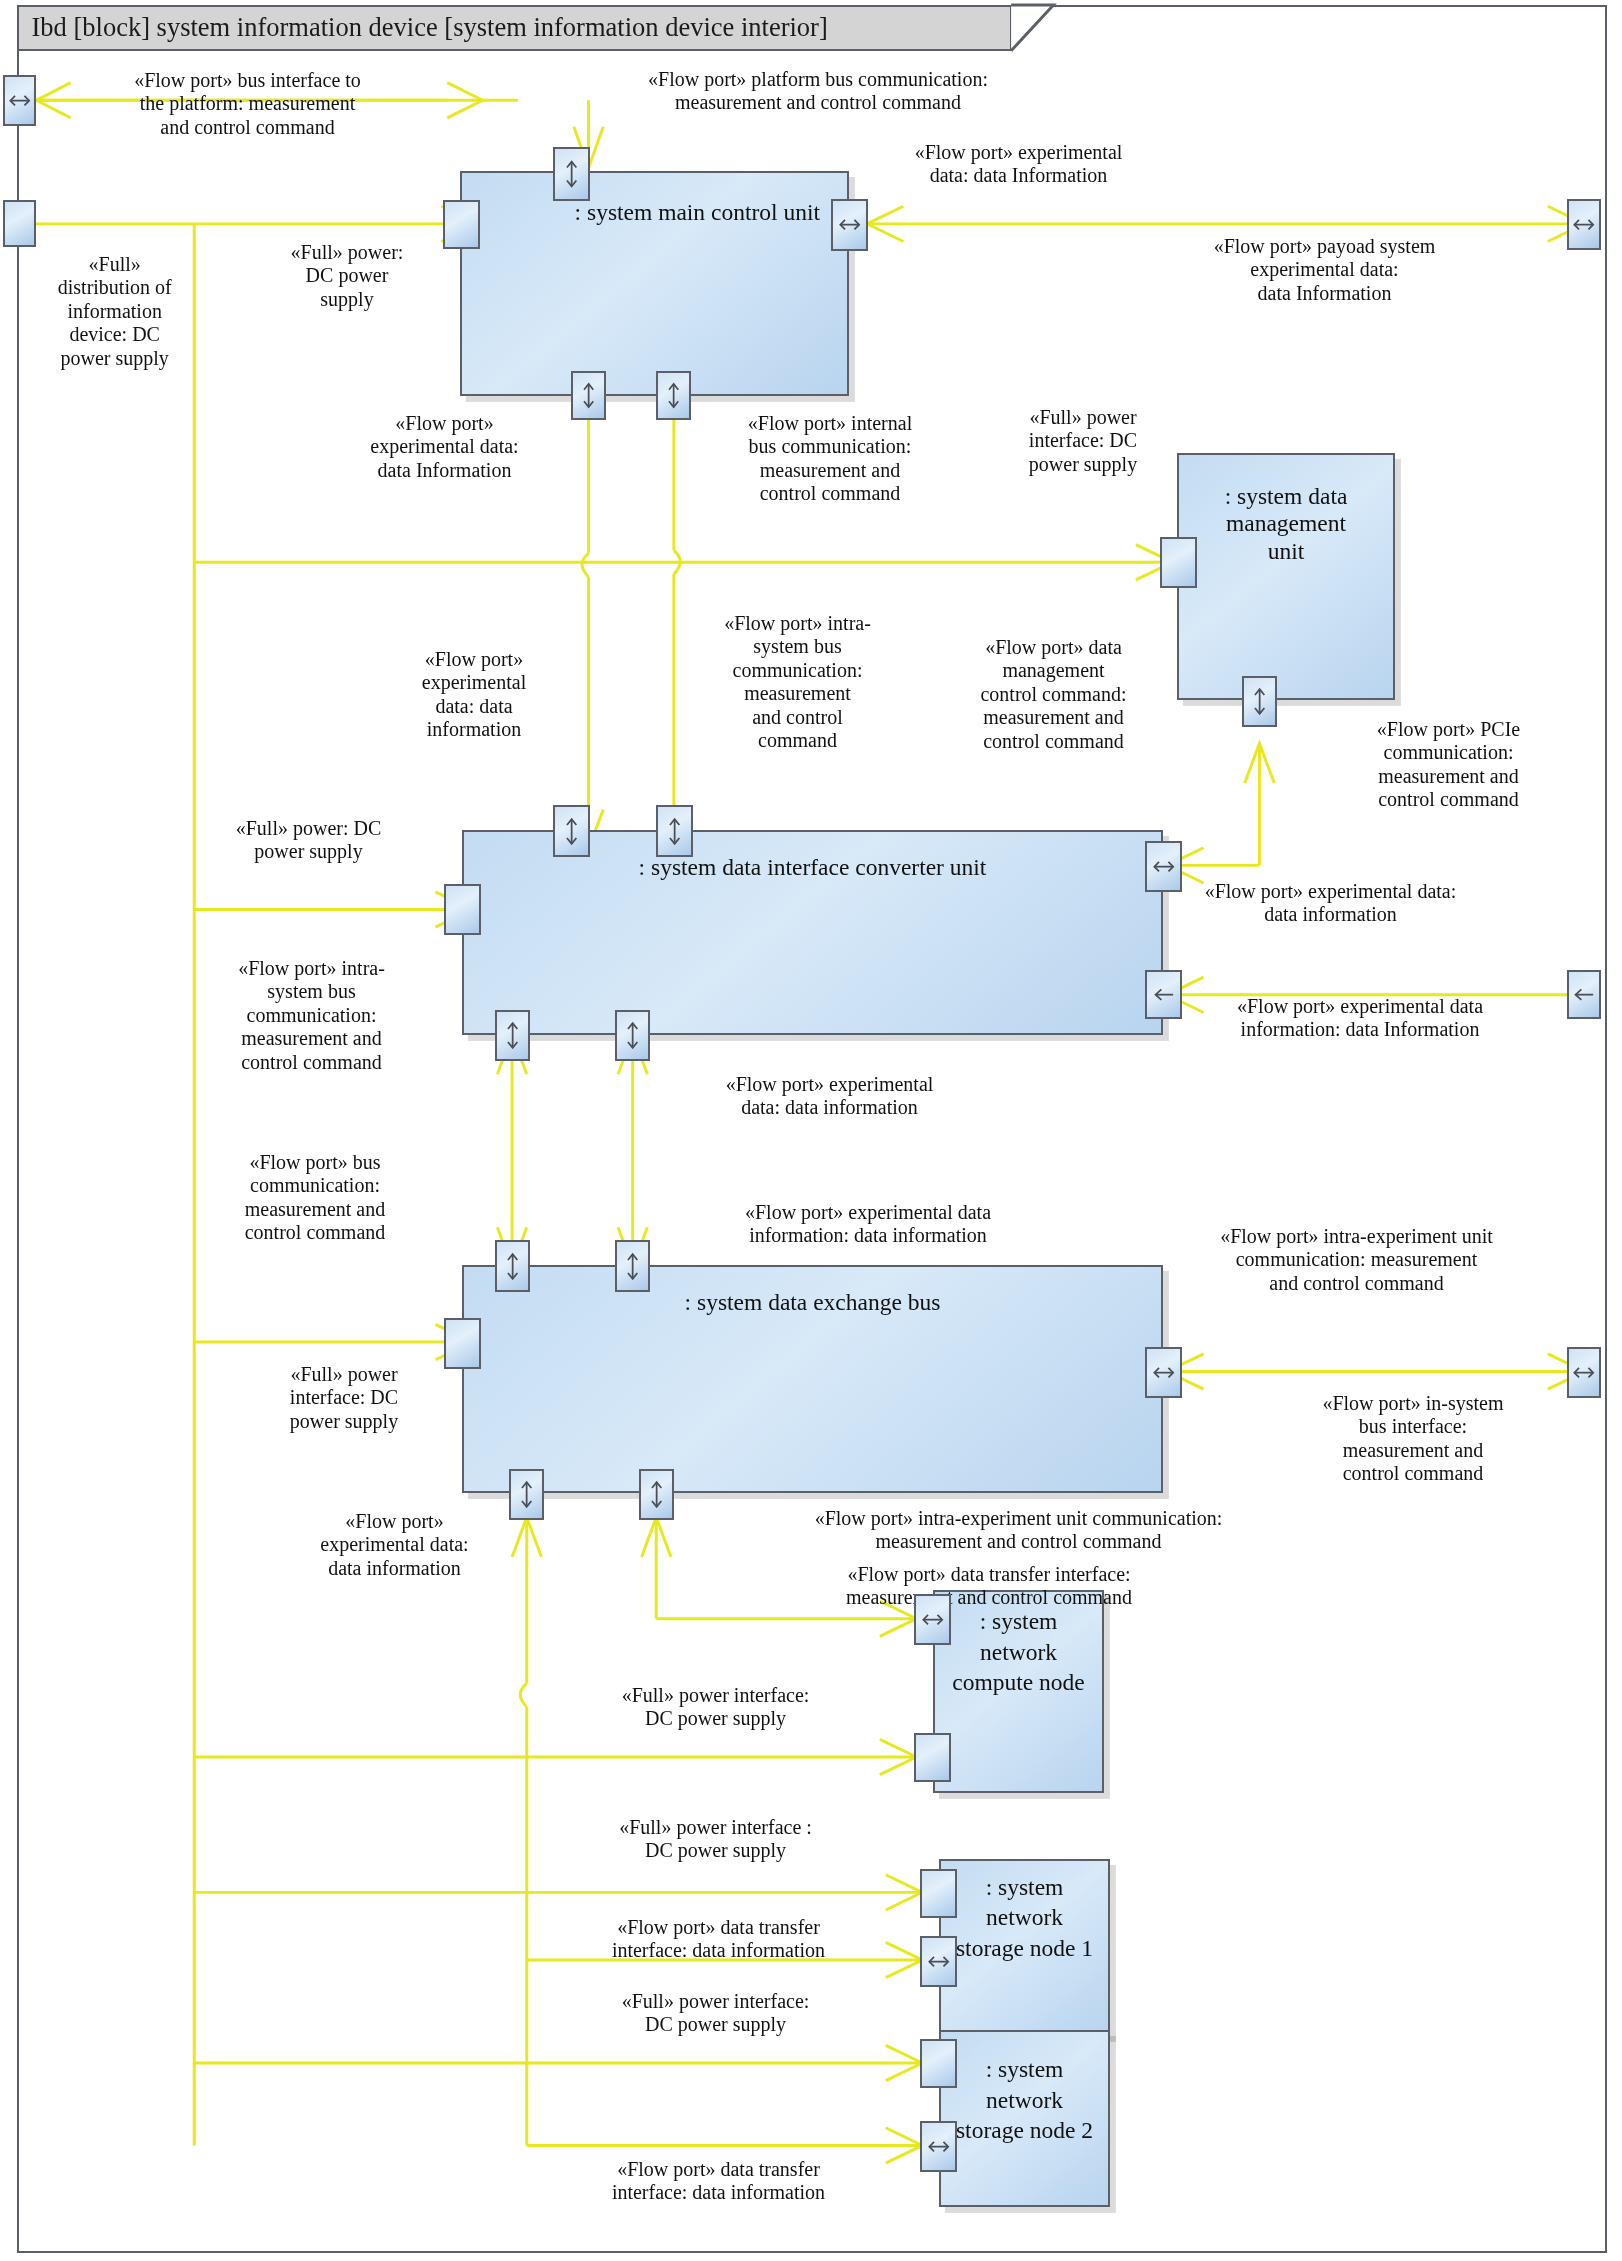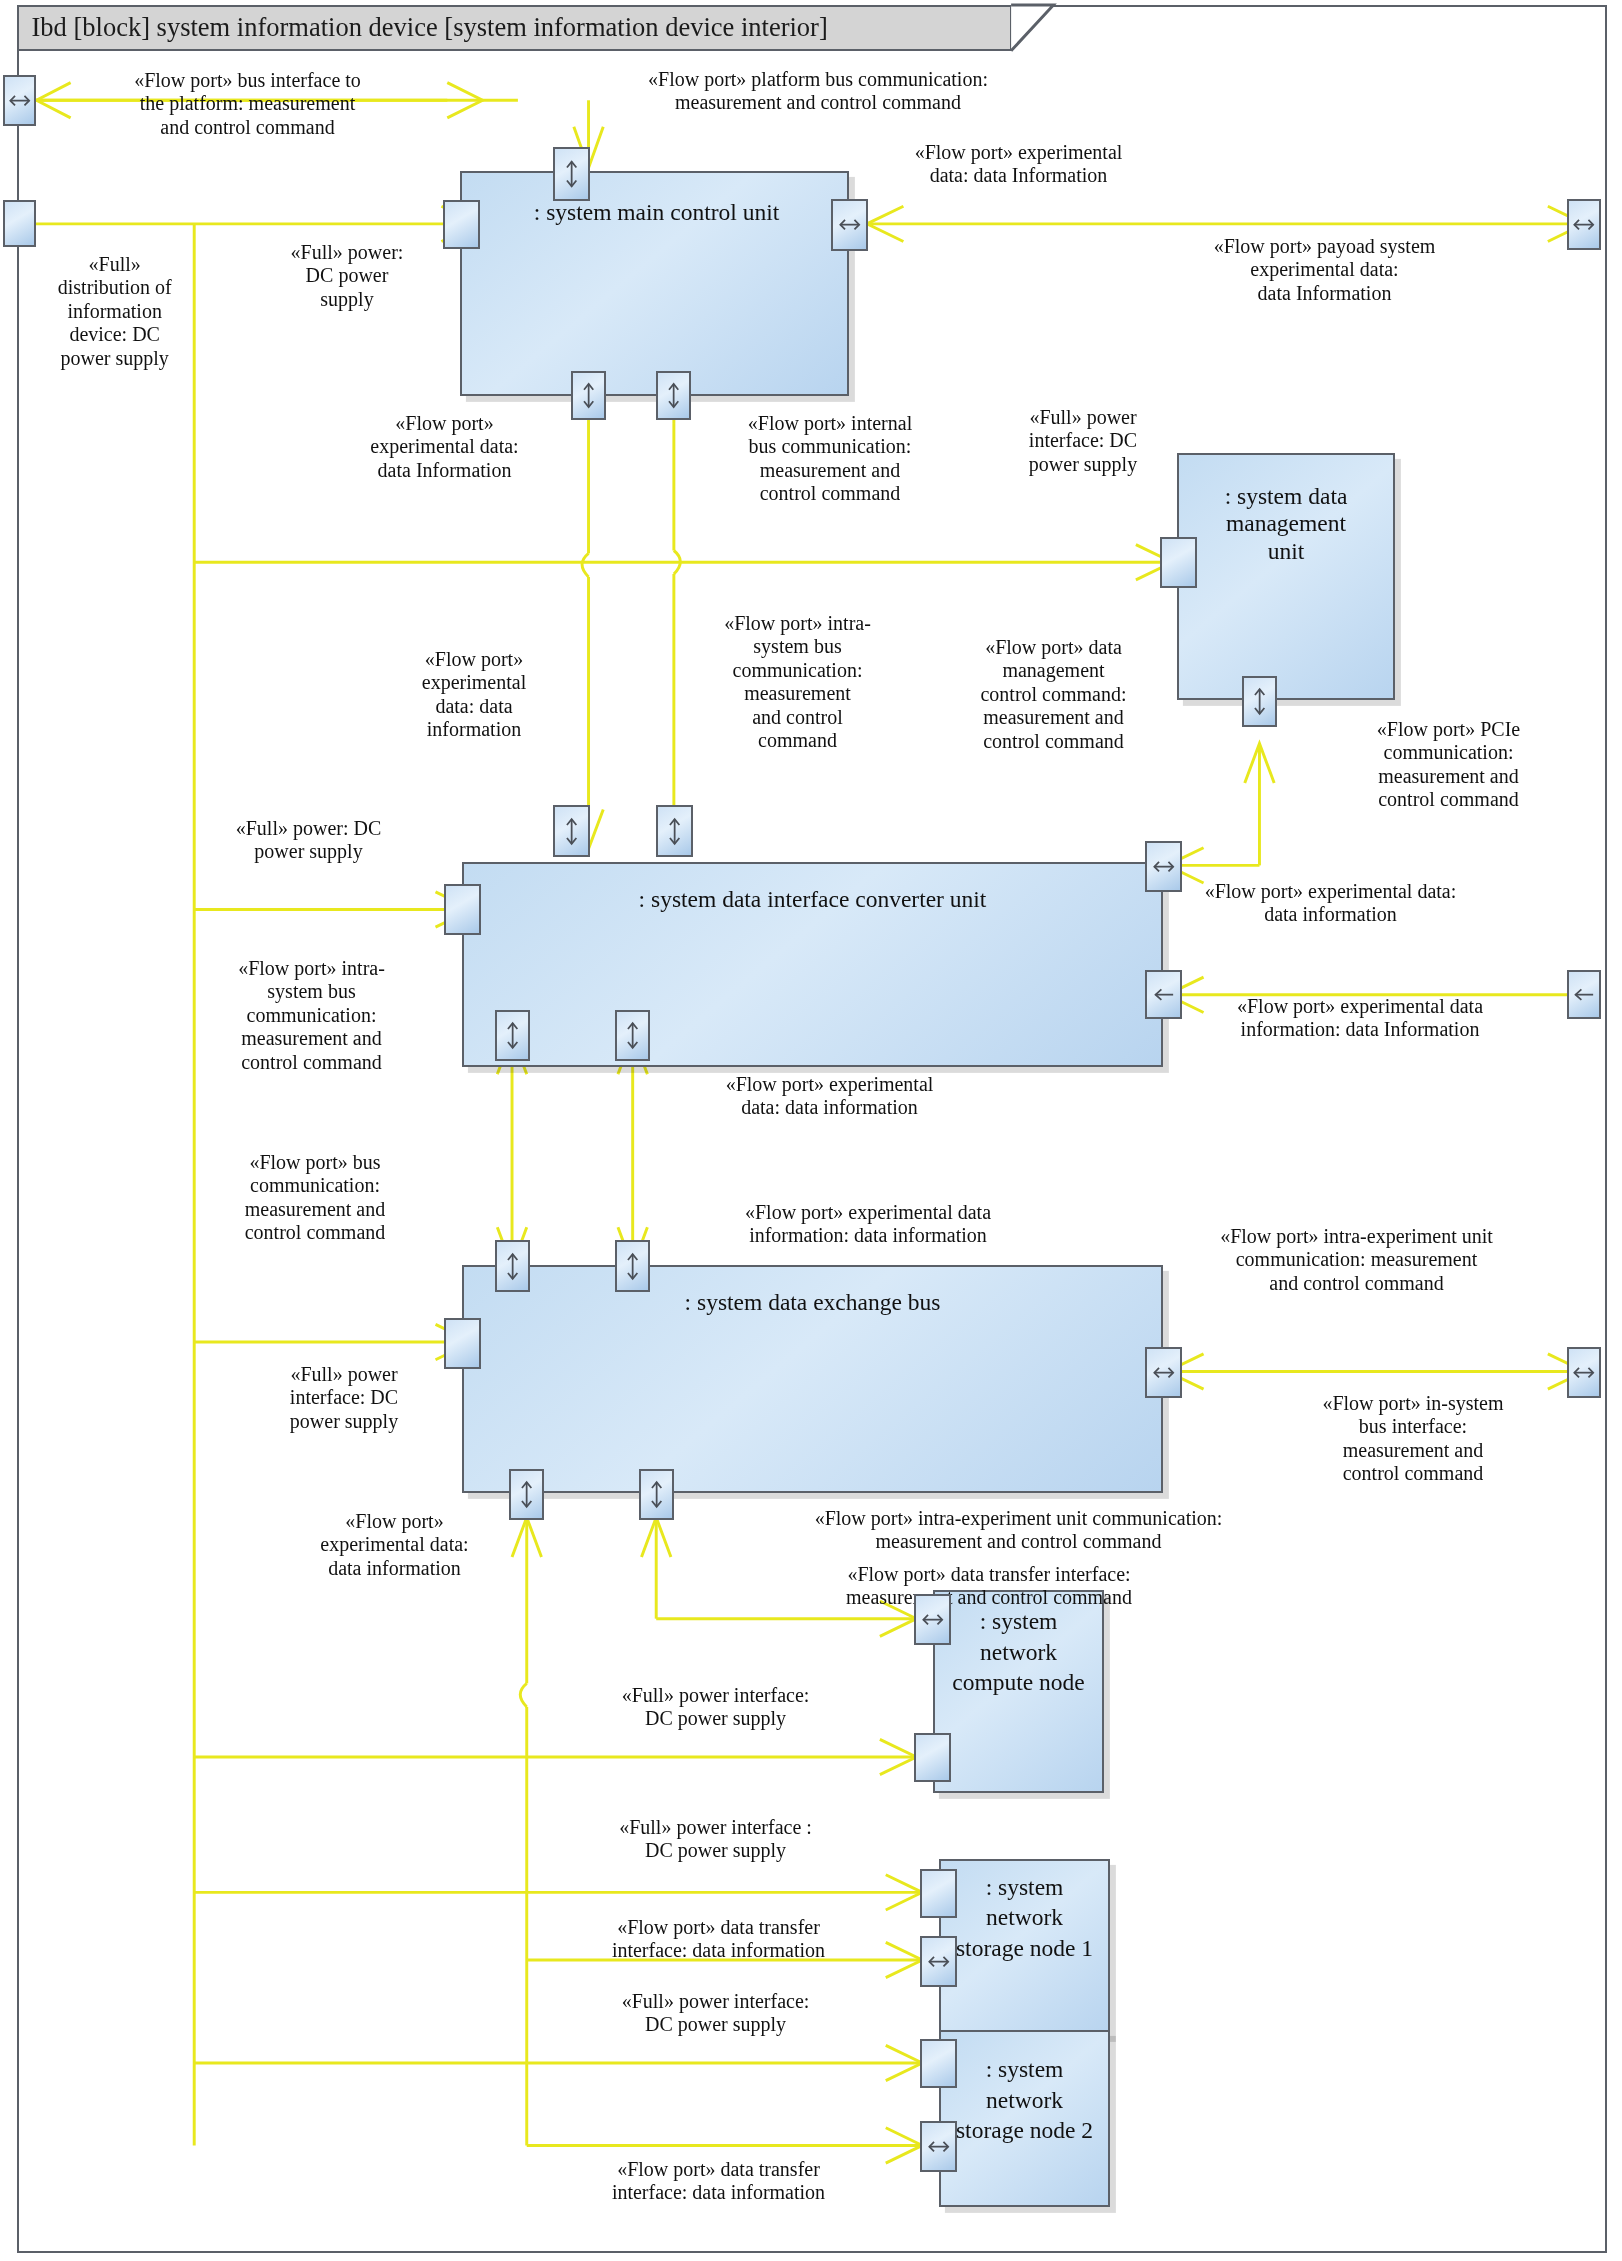--- a/index.html
+++ b/index.html
@@ -46,21 +46,21 @@
   .blk-label{
     position:absolute;
     left:0;right:0;
     text-align:center;
     font-size:23.5px;
     color:#111;
     line-height:1.16;
     padding:0 27px;
     box-sizing:border-box;
   }
-  .blk-label.topleft{ text-align:center; padding-left:31px; }
+  .blk-label.topleft{ text-align:right; padding-left:31px; }
   
   .port{
     position:absolute;
     box-sizing:border-box;
     border:2.4px solid #5b6068;
     background:linear-gradient(150deg,#cfe2f5 0%,#e4f0fb 40%,#a9c9e9 100%);
     z-index:22;
     display:flex;align-items:center;justify-content:center;
   }
   .port svg{display:block;}
@@ -276,21 +276,21 @@
   <div class="port" style="left:1242px;top:676px;width:35px;height:51px;">
     <svg width="15.3" height="31" viewBox="0 0 26 52">
         <g stroke="#4a4f57" stroke-width="3" fill="none">
           <line x1="13" y1="5" x2="13" y2="47"></line>
           <polyline points="5,15 13,5 21,15"></polyline>
           <polyline points="5,37 13,47 21,37"></polyline>
         </g>
       </svg>
   </div>
 
-  <div class="blk" style="left:462px;top:830px;width:701px;height:205px;margin-top:32px;">
+  <div class="blk" style="left:462px;top:830px;width:701px;height:205px;">
     <div class="blk-label" style="top:22.4px;">: system data interface converter unit</div>
   </div>
   <div class="port" style="left:553px;top:805px;width:37px;height:52px;">
     <svg width="15.3" height="31" viewBox="0 0 26 52">
         <g stroke="#4a4f57" stroke-width="3" fill="none">
           <line x1="13" y1="5" x2="13" y2="47"></line>
           <polyline points="5,15 13,5 21,15"></polyline>
           <polyline points="5,37 13,47 21,37"></polyline>
         </g>
       </svg>

